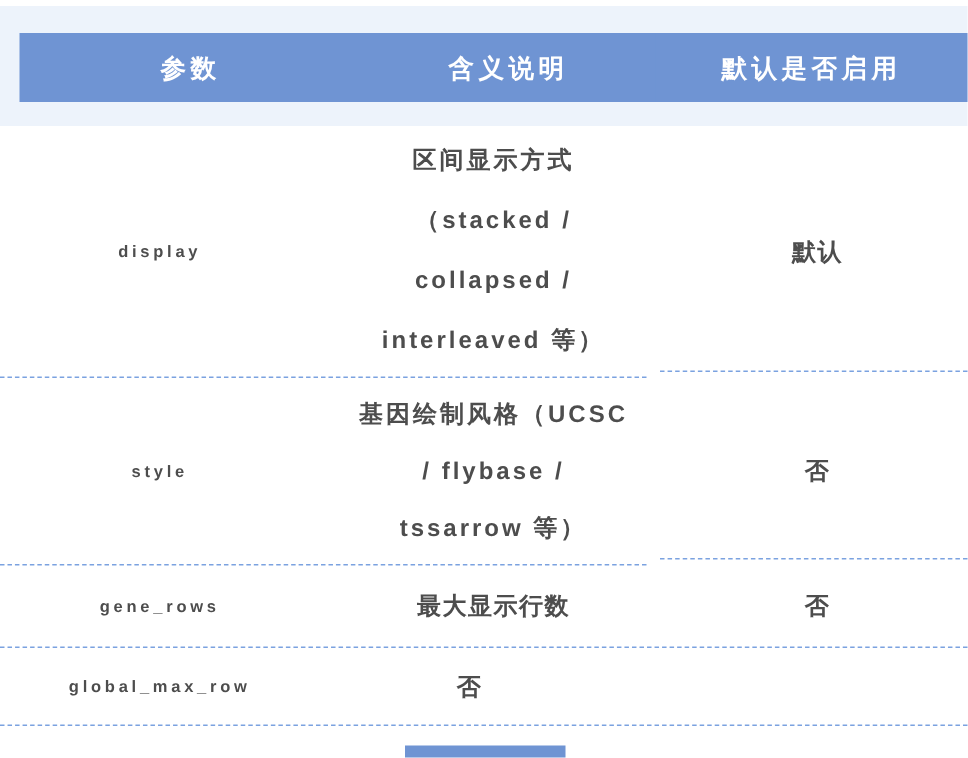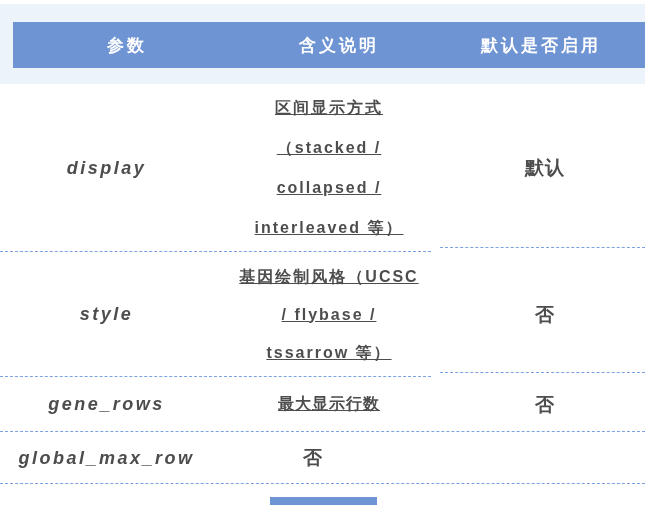--- a/index.html
+++ b/index.html
@@ -31,23 +31,23 @@
   .trow.r1 { height: 168px; }
   .trow.r2 { height: 125px; }
   .trow.r3 { height: 55px; }
   .trow.r4 { height: 52px; }
 
   .col {
     display: flex; flex-direction: column;
     align-items: center; justify-content: center;
     color: #4d4d4d; font-weight: bold;
   }
-  .col1 { width: 213px; font-size: 18px; letter-spacing: 2.5px; font-style: italic; }
-  .col2 { width: 232px; font-size: 16px; letter-spacing: 1px; text-align: left; text-decoration: underline; }
-  .col3 { width: 200px; font-size: 19px; letter-spacing: 1px; }
+  .col1 { width: 213px; font-size: 11px; letter-spacing: 2.5px; }
+  .col2 { width: 232px; font-size: 16px; letter-spacing: 1px; text-align: left; }
+  .col3 { width: 200px; font-size: 16px; letter-spacing: 1px; }
   .r1 .col2 .line { line-height: 40px; letter-spacing: 2px; }
   .r2 .col2 .line { line-height: 38px; letter-spacing: 2px; }
 
   
   .sep { position: absolute; border-top: 1px dashed #7ba2e0; }
   .sep-left  { left: 0; width: 431px; bottom: 0; }
   .sep-right { left: 440px; width: 205px; bottom: 4px; }
   .sep-full  { left: 0; width: 645px; bottom: 0; }
 
   

